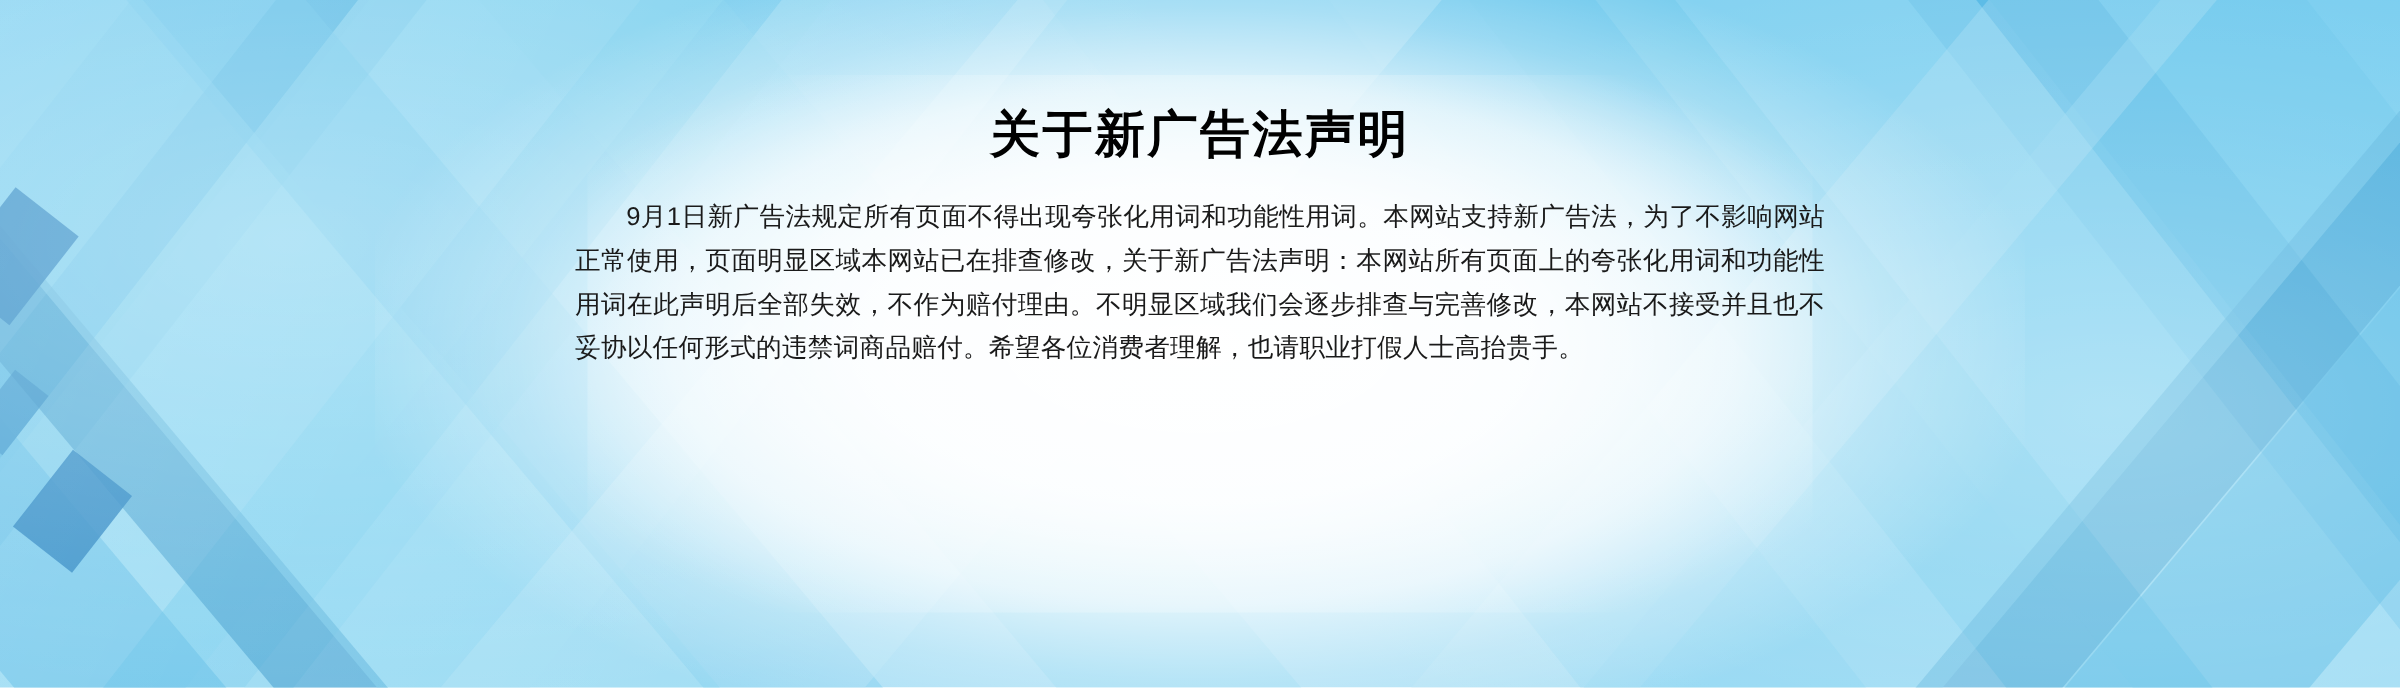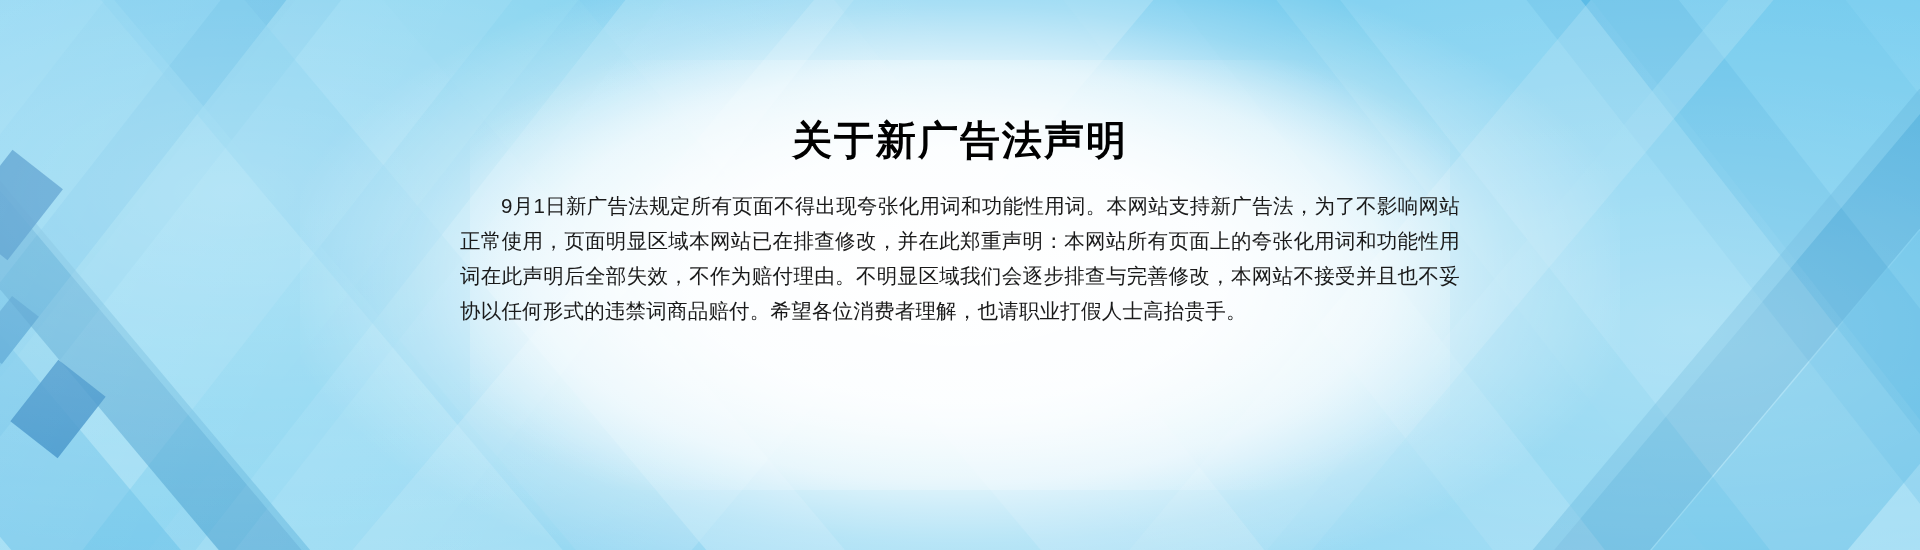--- a/index.html
+++ b/index.html
@@ -99,21 +99,21 @@
     width: 1000px;
     height: 550px;
   }
   .title {
     text-align: center;
     font-size: 40px;
     font-weight: bold;
     color: #000000;
     letter-spacing: 2px;
     margin: 0;
-    padding-top: 116px;
+    padding-top: 84px;
     line-height: 1.2;
   }
   .body-block {
     margin-top: 24px;
     color: #1a1a1a;
     font-size: 20.5px;
     line-height: 35px;
     text-align: justify;
     text-justify: inter-ideograph;
     letter-spacing: 0.2px;
@@ -160,17 +160,17 @@
 
   <div class="bg-wash"></div>
 
   <div class="glow"></div>
   <div class="glow2"></div>
 
   <div class="content">
     <h1 class="title">关于新广告法声明</h1>
 
     <div class="body-block">
-      <p class="para indent">9月1日新广告法规定所有页面不得出现夸张化用词和功能性用词。本网站支持新广告法，为了不影响网站正常使用，页面明显区域本网站已在排查修改，并在此郑重声明：本网站所有页面上的夸张化用词和功能性用词在此声明后全部失效，不作为赔付理由。不明显区域我们会逐步排查与完善修改，本网站不接受并且也不妥协以任何形式的违禁词商品赔付。希望各位消费者理解，也请职业打假人士高抬贵手。</p>
+      <p class="para indent">9月1日新广告法规定所有页面不得出现夸张化用词和功能性用词。本网站支持新广告法，为了不影响网站正常使用，页面明显区域本网站已在排查修改，关于新广告法声明：本网站所有页面上的夸张化用词和功能性用词在此声明后全部失效，不作为赔付理由。不明显区域我们会逐步排查与完善修改，本网站不接受并且也不妥协以任何形式的违禁词商品赔付。希望各位消费者理解，也请职业打假人士高抬贵手。</p>
     </div>
   </div>
 
 </div>
 
 </body></html>

